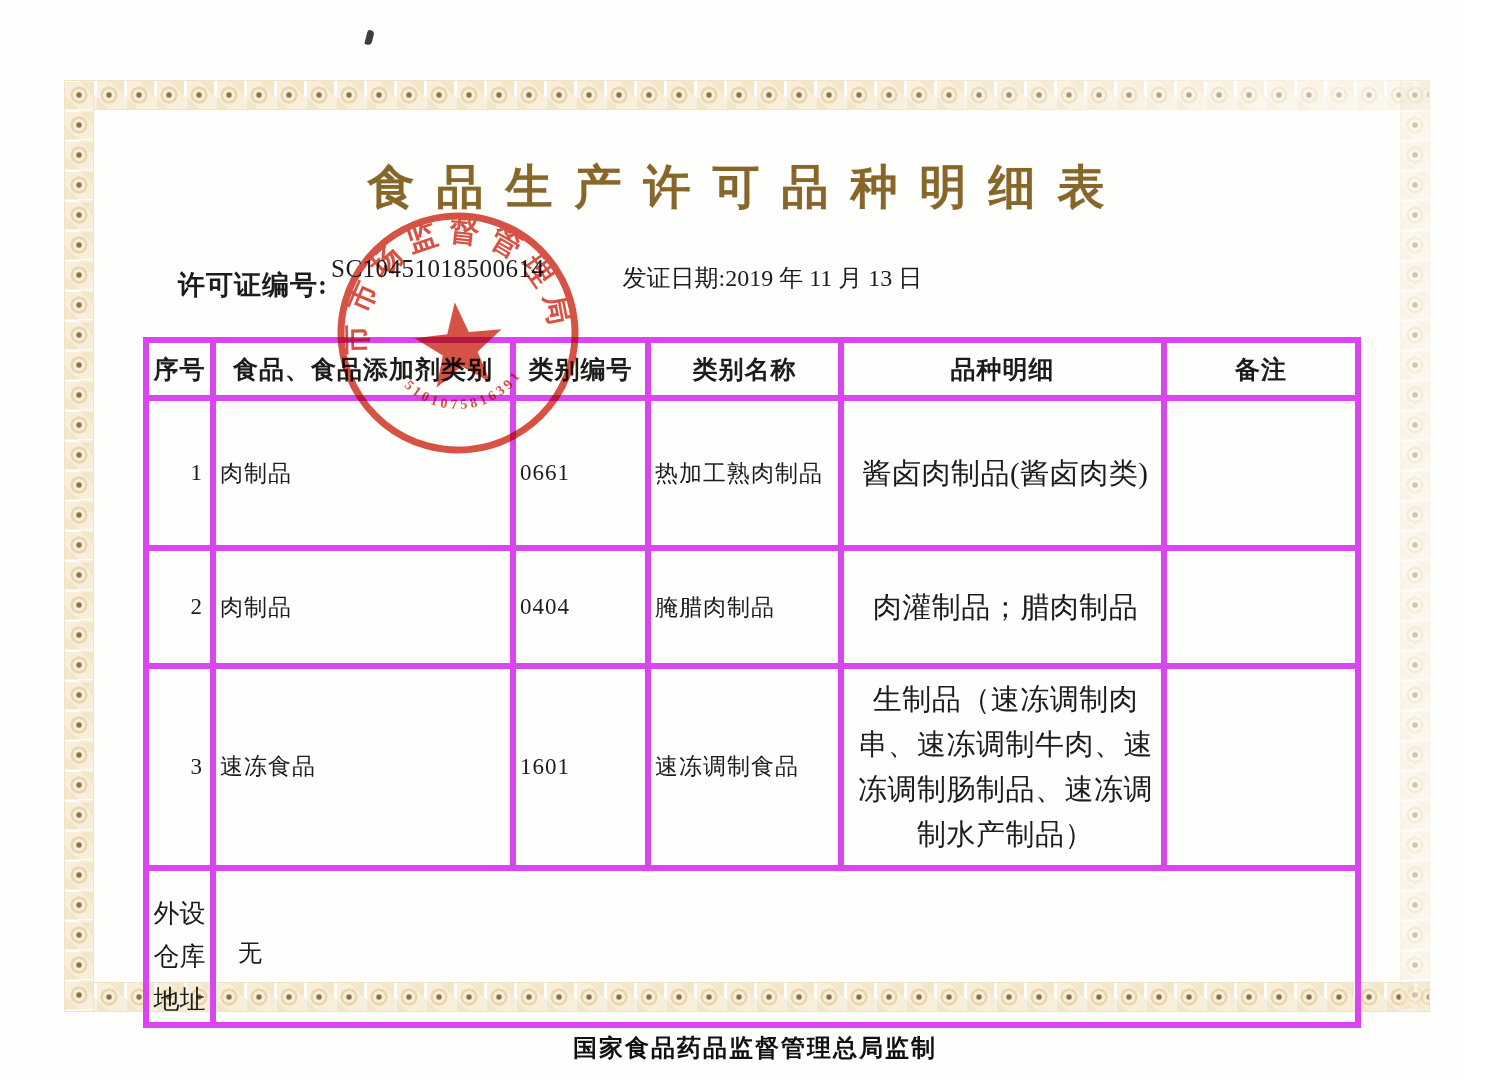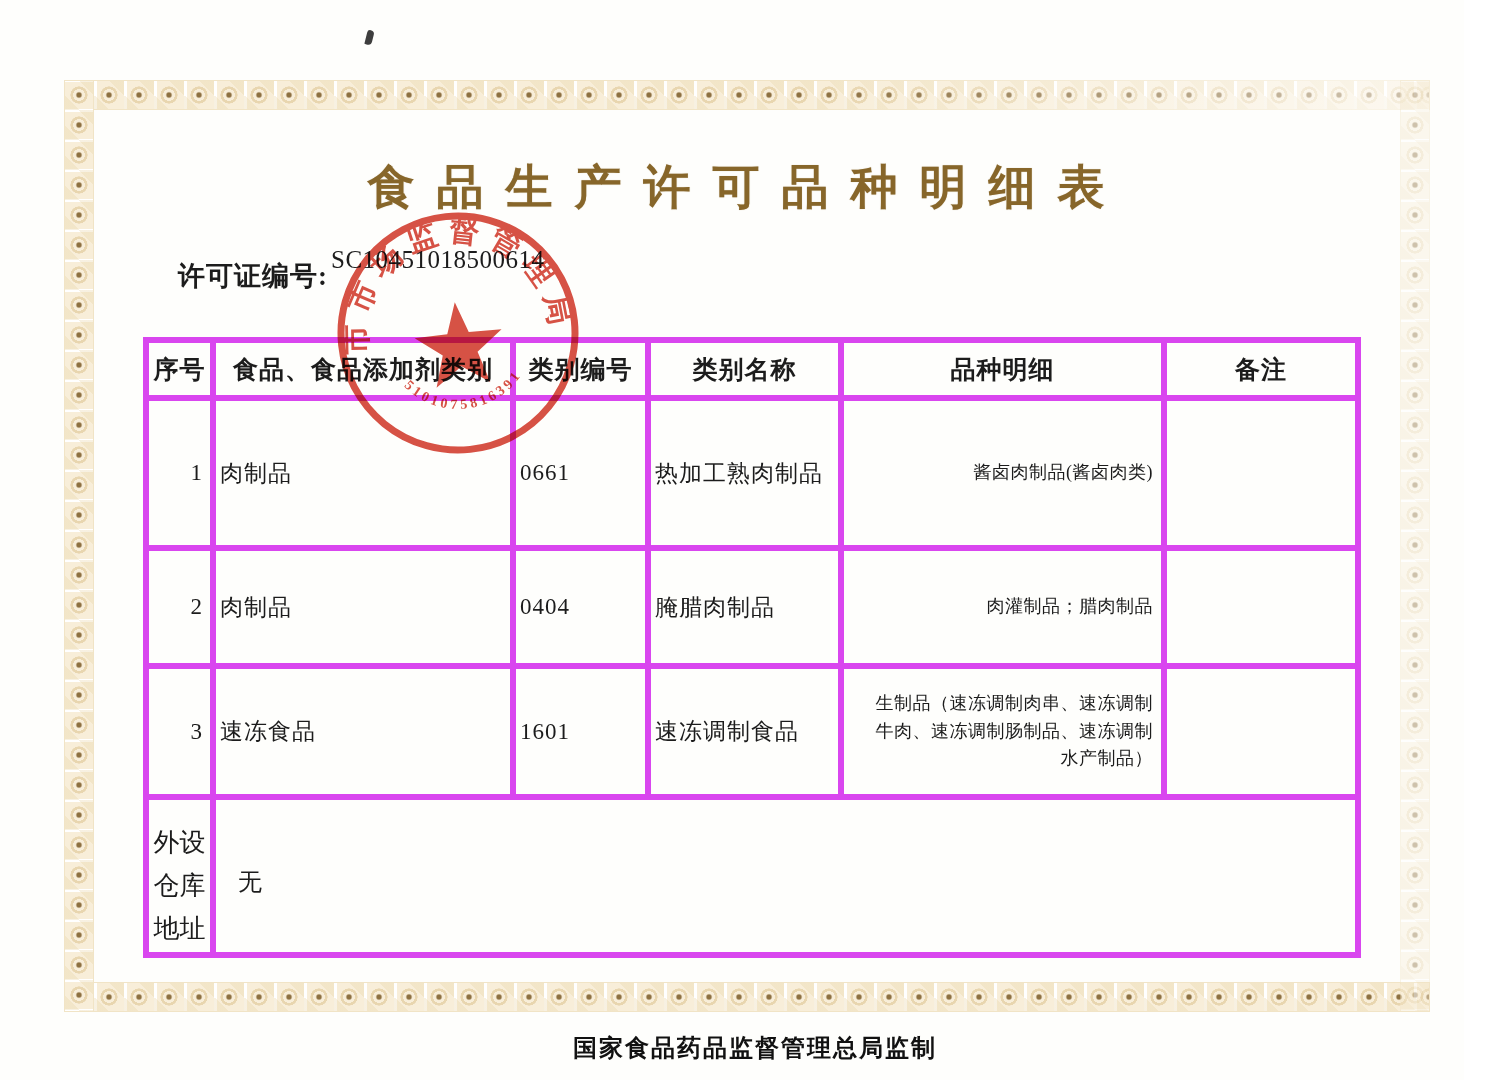--- a/index.html
+++ b/index.html
@@ -33,36 +33,36 @@
   .strip.top::after{content:"";position:absolute;inset:0;background:linear-gradient(90deg,rgba(255,255,255,0) 55%,rgba(255,255,255,.55) 95%);}
   
   .artifact-comma{position:absolute;left:366px;top:30px;width:7px;height:15px;background:#3e3e3e;border-radius:4px 5px 5px 1px;transform:rotate(14deg);}
   
   .doc-title{
     position:absolute;left:64px;top:156px;width:1366px;text-align:center;
     font-size:47px;font-weight:bold;letter-spacing:22px;color:#87662a;
     text-shadow:0 0 1px rgba(135,102,42,.4);
   }
   
-  .license-line{position:absolute;left:178px;top:246px;display:flex;align-items:flex-start;white-space:nowrap;}
+  .license-line{position:absolute;left:178px;top:255px;display:flex;align-items:flex-start;white-space:nowrap;}
   .license-label{font-size:27px;font-weight:bold;padding-top:12px;letter-spacing:1px;}
   .license-number{font-size:25px;padding-top:0;margin-left:3px;letter-spacing:.5px;}
   .license-issue{font-size:24px;padding-top:7px;margin-left:78px;}
   .license-valid{font-size:24px;padding-top:7px;margin-left:18px;}
   
   .detail-table{
     position:absolute;left:143px;top:337px;width:1212px;height:580px;
     border-collapse:collapse;table-layout:fixed;
   }
   .detail-table td,.detail-table th{border:6px solid #d946ef;vertical-align:middle;font-weight:normal;}
   .detail-table{border:3px solid #2a2a2a;}
   .detail-table th{font-size:25px;font-weight:bold;text-align:center;letter-spacing:1px;}
   .cell-no{text-align:right;padding-right:8px;font-size:23px;}
   .cell-cat,.cell-code,.cell-name{text-align:left;padding-left:4px;font-size:23px;letter-spacing:1px;}
-  .cell-detail{text-align:right;padding:8px 8px 8px 14px;font-size:18px;line-height:1.55;letter-spacing:.5px;}
+  .cell-detail{text-align:center;padding:8px 8px 8px 14px;font-size:29px;line-height:1.55;letter-spacing:.5px;}
   .cell-remark{}
   .wh-label{font-size:26px;font-weight:bold;text-align:center;vertical-align:top;padding-top:22px;line-height:1.65;}
   .wh-value{vertical-align:top;text-align:left;padding:12px 0 0 22px;font-size:24px;}
   
   .seal{position:absolute;left:333px;top:208px;width:250px;height:250px;transform:rotate(-6deg);
         mix-blend-mode:multiply;opacity:.88;pointer-events:none;}
   
   .doc-footer{position:absolute;left:72px;top:1032px;width:1366px;text-align:center;
     font-size:24px;font-weight:bold;letter-spacing:2px;color:#111;}
 </style>
@@ -76,20 +76,21 @@
   <div class="strip vert left"></div>
   <div class="strip vert right"></div>
 
   <div class="artifact-comma"></div>
 
   <div class="doc-title">食品生产许可品种明细表</div>
 
   <div class="license-line">
     <span class="license-label">许可证编号:</span>
     <span class="license-number">SC10451018500614</span>
+    <span class="license-issue">发证日期:2019 年 11 月 13 日</span>
   </div>
 
   <table class="detail-table">
     <colgroup>
       <col style="width:67px">
         <col style="width:300px">
         <col style="width:135px">
       <col style="width:193px">
         <col style="width:323px">
         <col style="width:194px">

